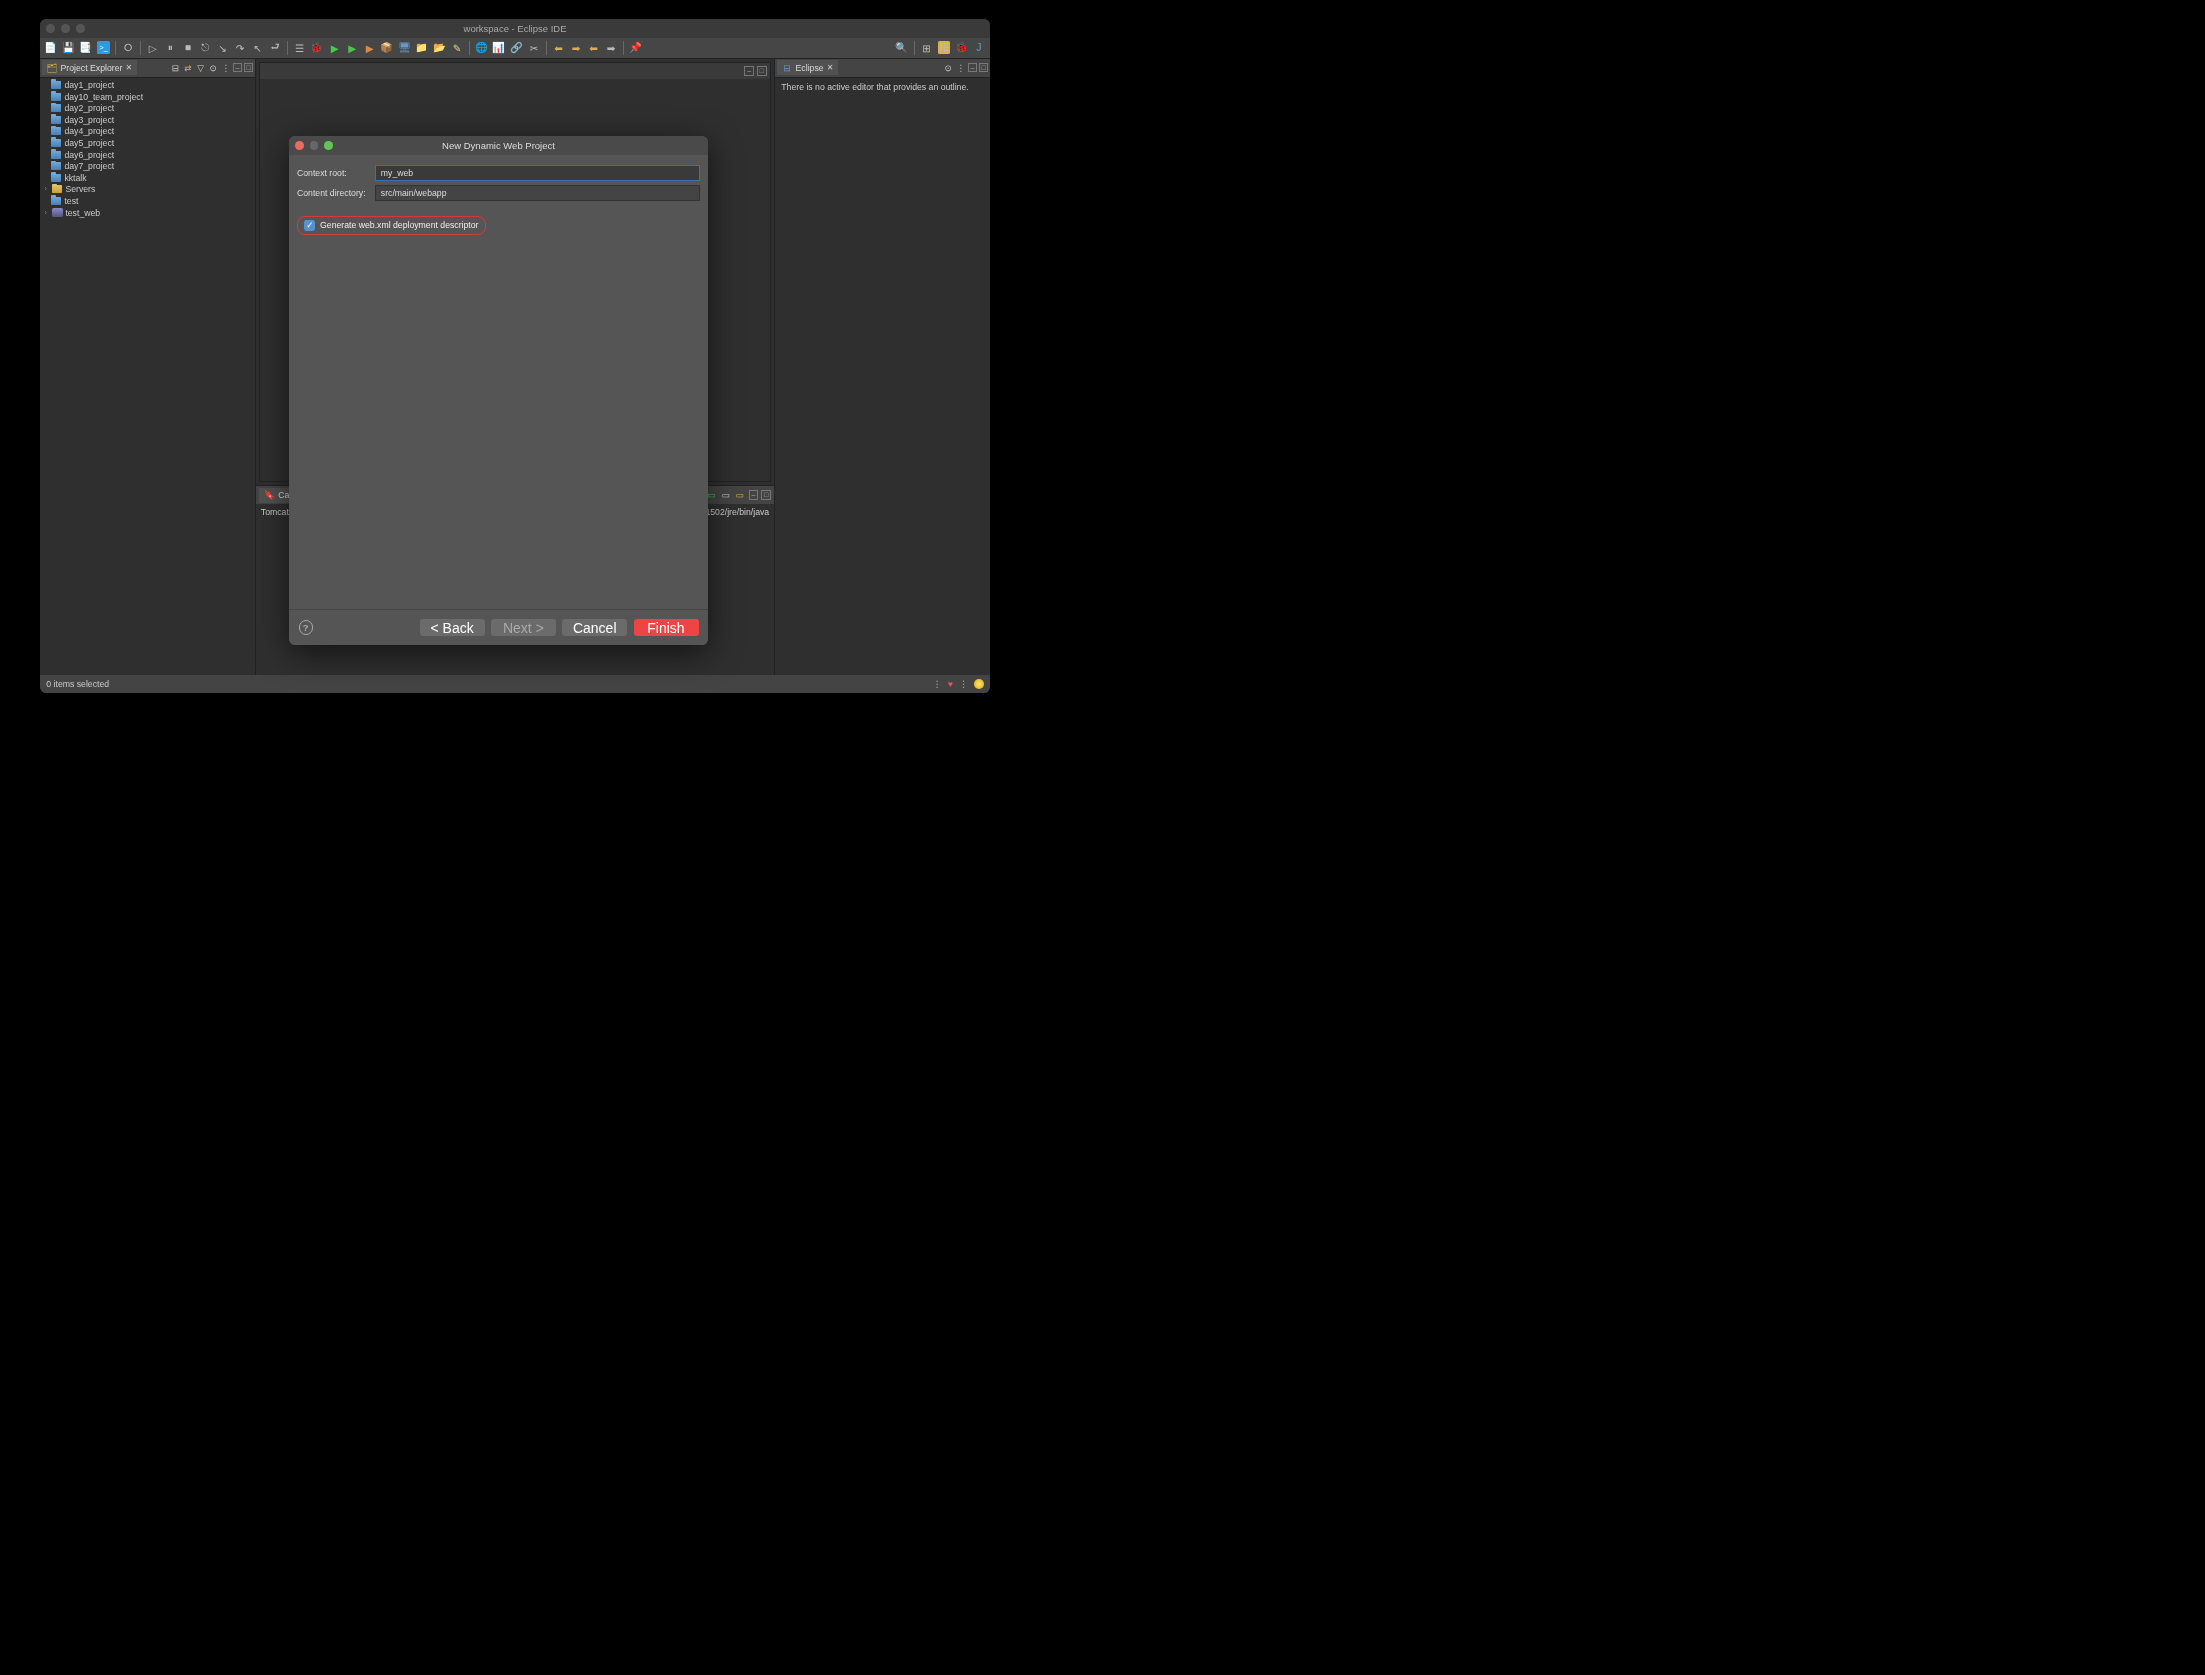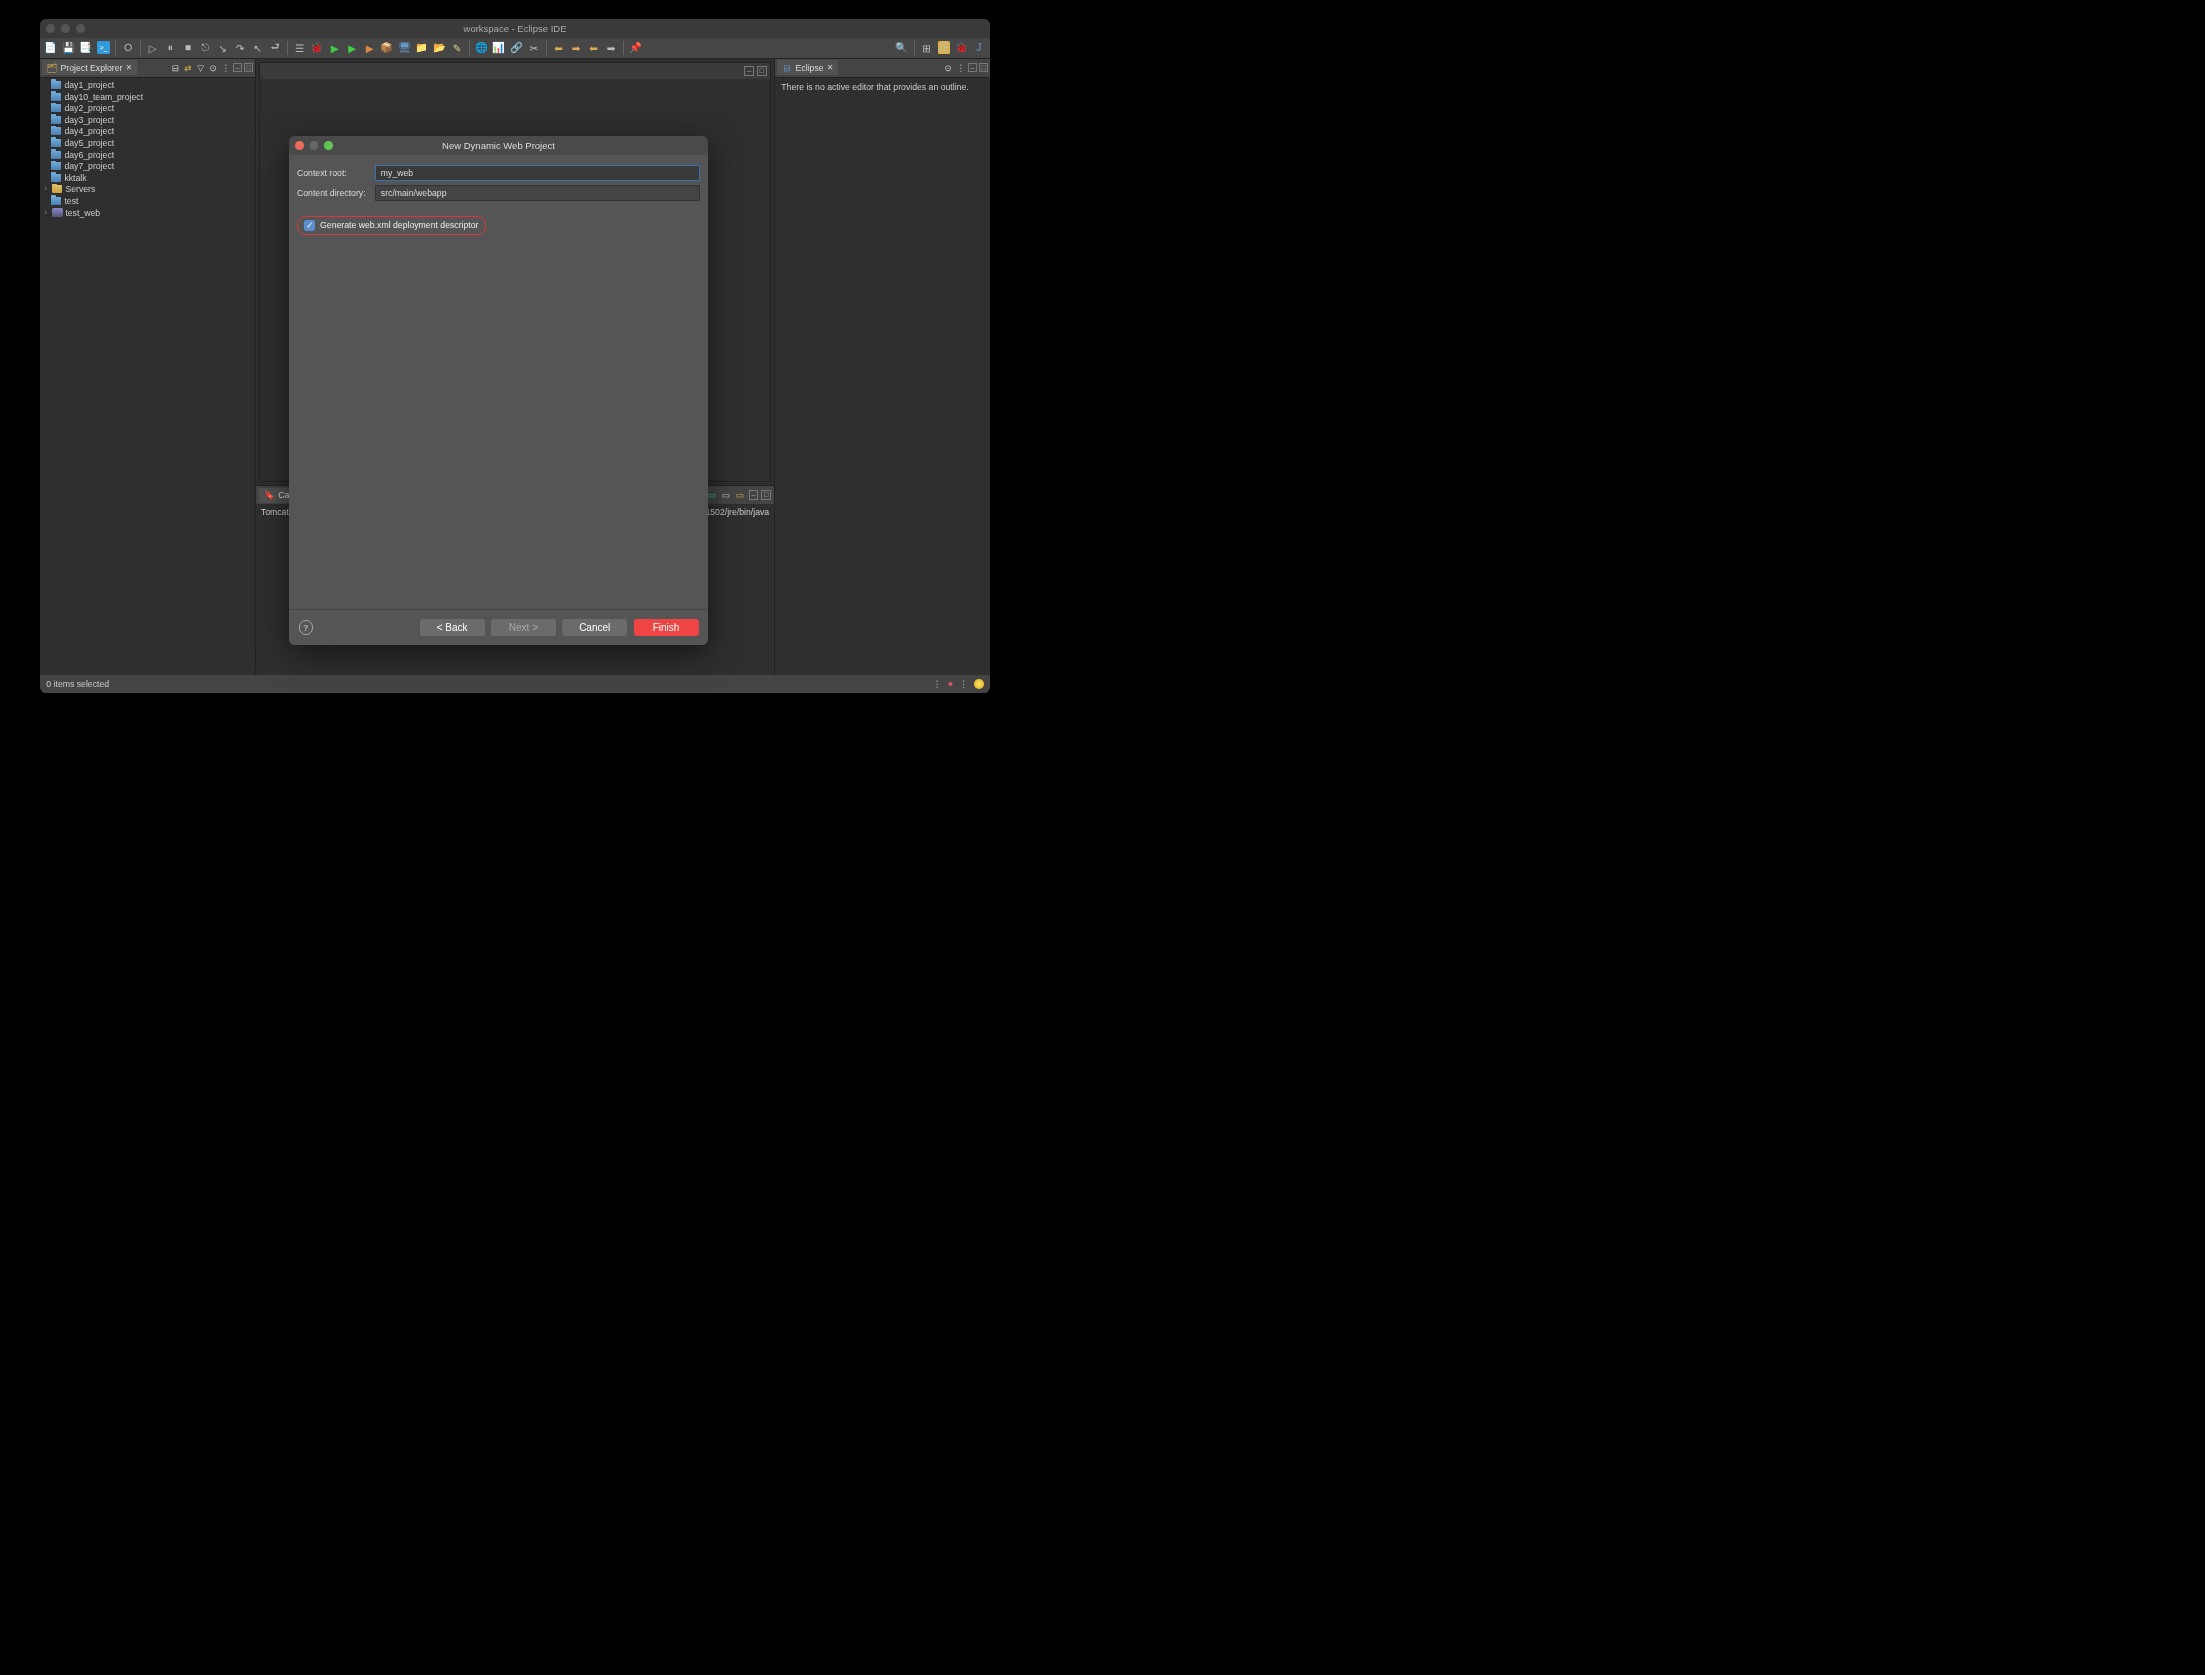--- a/index.html
+++ b/index.html
@@ -331,21 +331,21 @@
     color: #aaa;
     font-size: 9.5px;
     font-weight: bold;
   }
   .dlg-spacer { flex: 1; }
   .dlg-btn {
     min-width: 65px;
     height: 17.5px;
     border-radius: 3.2px;
     border: none;
-    font-size: 10px;
+    font-size: 14px;
     color: #fff;
     cursor: pointer;
   }
   .dlg-btn.gray { background: #6b6b6b; }
   .dlg-btn.disabled { background: #6b6b6b; color: #aaa; }
   .dlg-btn.blue { background: #ef4444; }
   .smico { font-size:8.7px; width:11px; display:inline-flex;justify-content:center;align-items:center;}
 </style>
 </head>
 <body>

